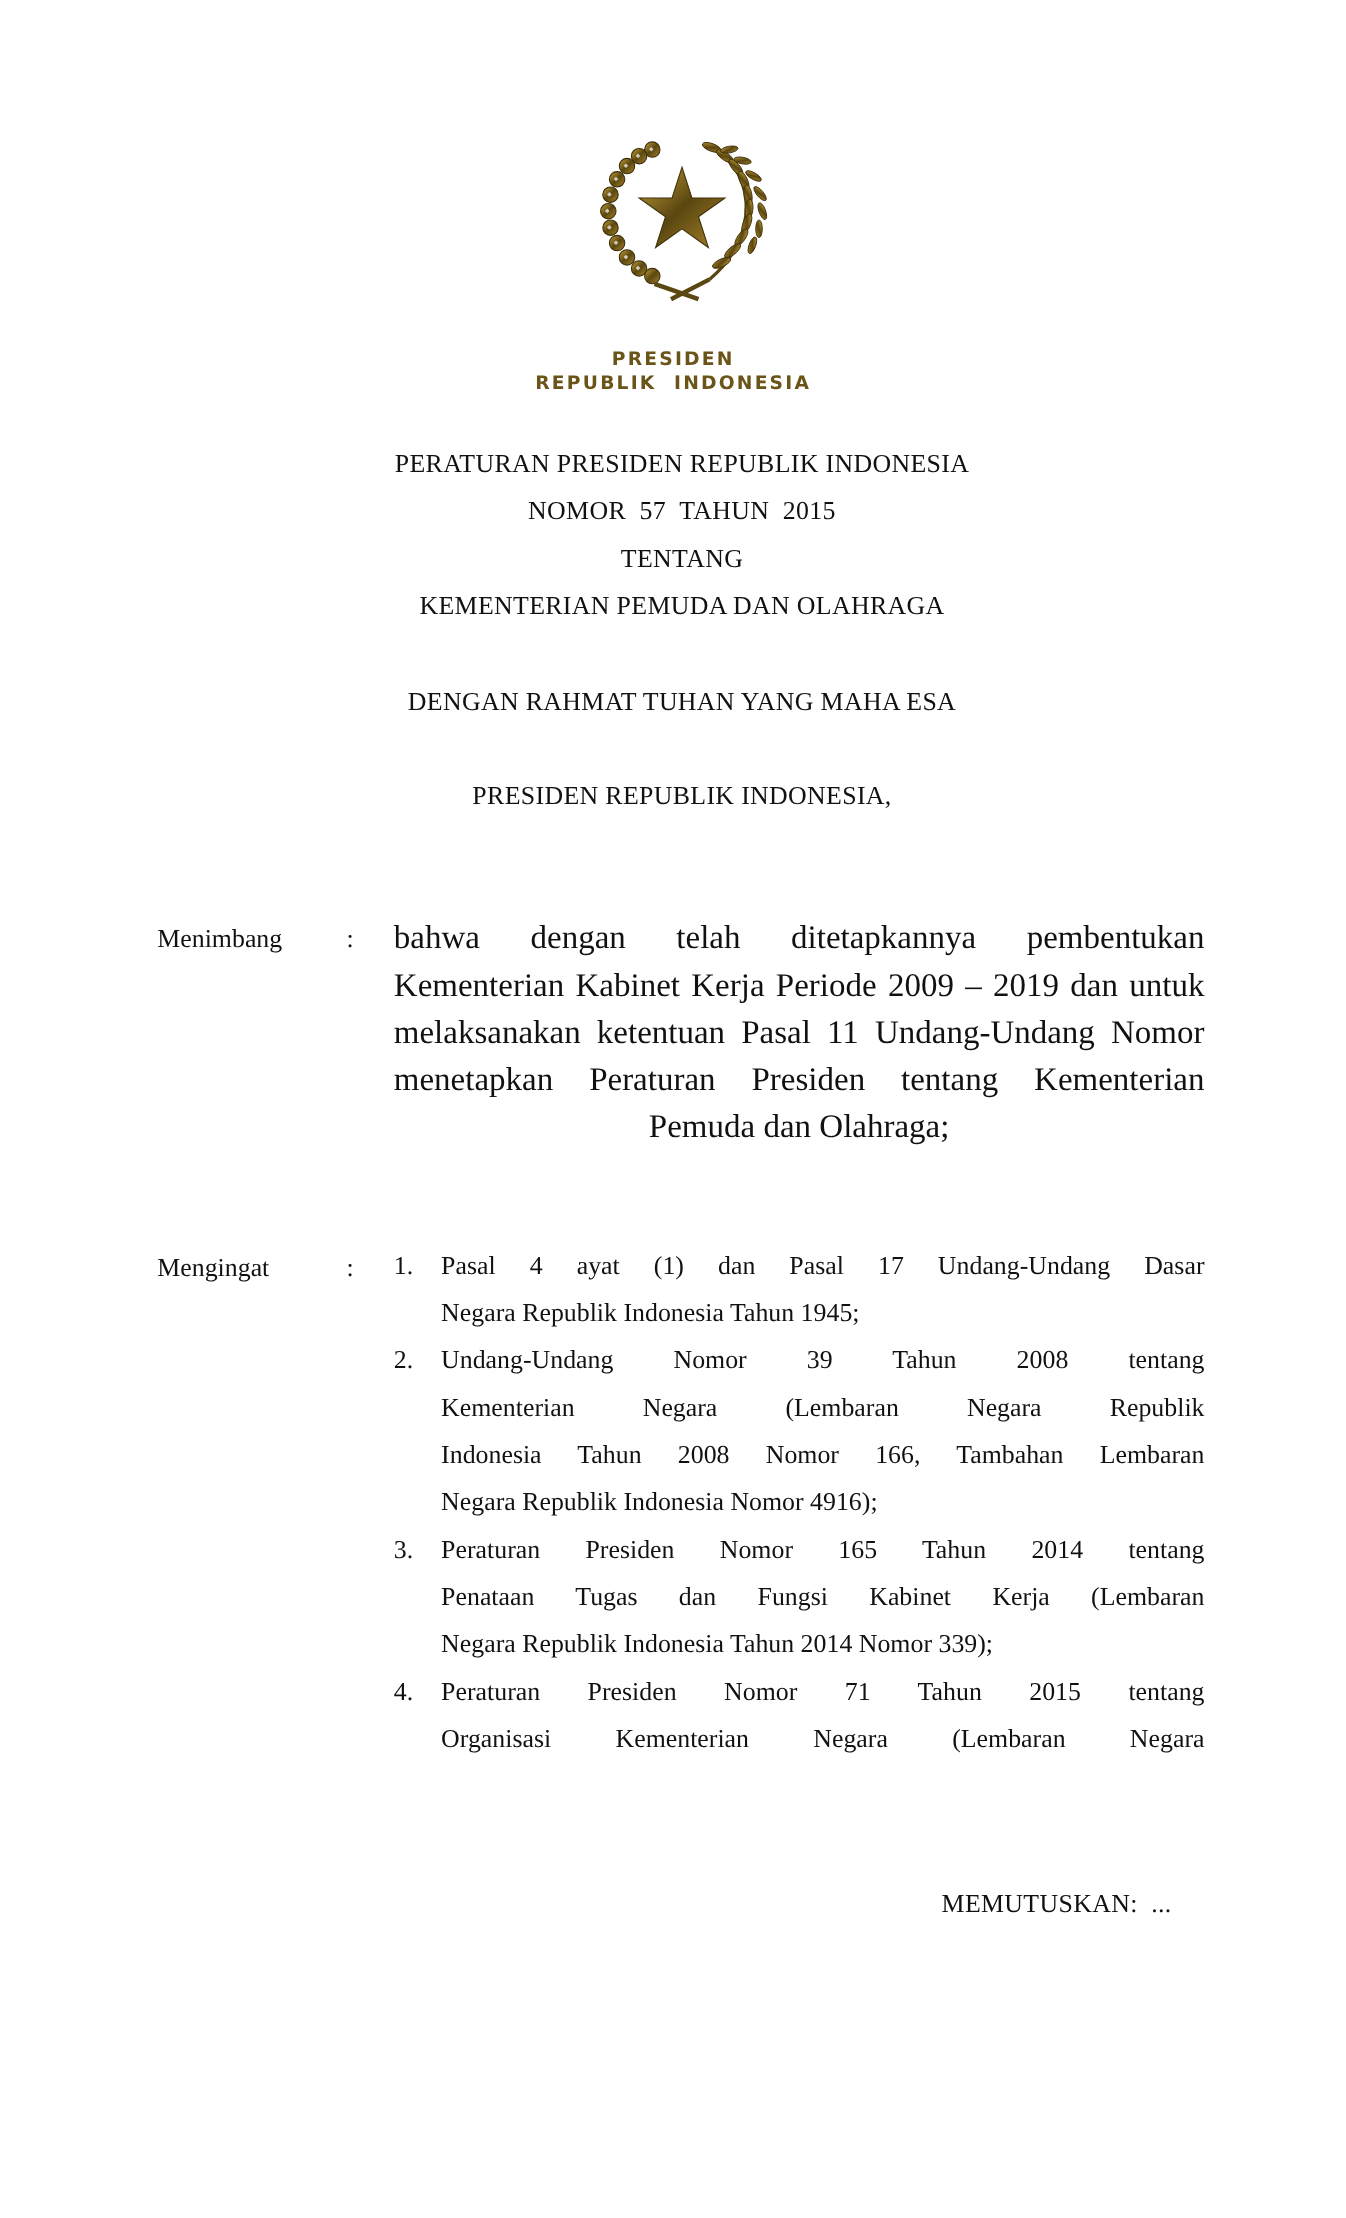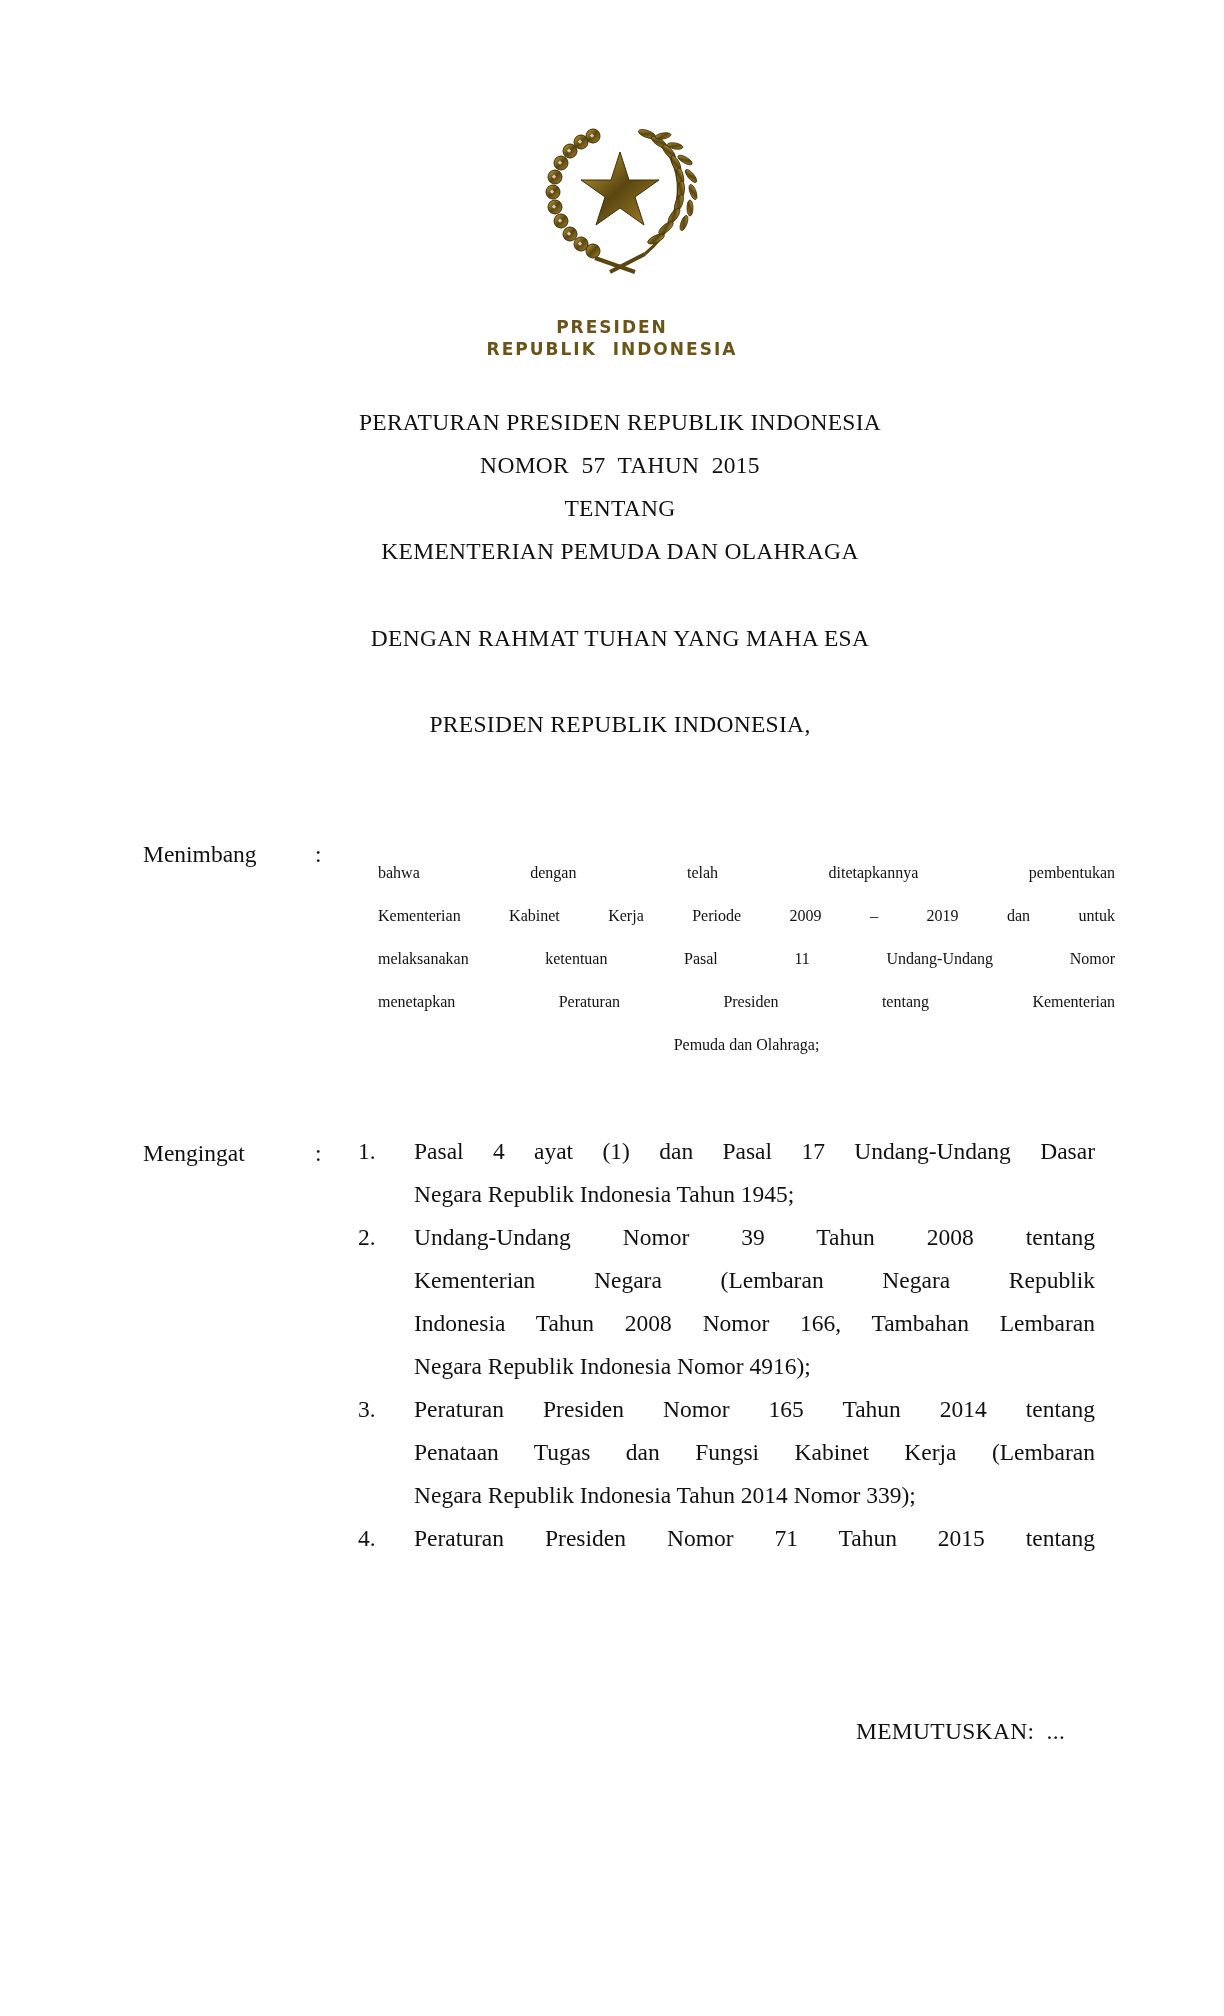--- a/index.html
+++ b/index.html
@@ -3,25 +3,25 @@
 <meta charset="utf-8">
 <style>
   html,body{margin:0;padding:0;background:#ffffff;}
   body{width:1224px;height:2016px;position:relative;overflow:hidden;font-family:"Liberation Serif","DejaVu Serif",serif;color:#111;}
   .abs{position:absolute;}
   .emblem{left:535px;top:122px;width:170px;height:160px;}
   .head1{left:0;width:1224px;text-align:center;font-family:"DejaVu Sans","Liberation Sans",sans-serif;font-weight:bold;color:#6b5418;letter-spacing:2px;}
   .center-line{left:0;width:1240px;text-align:center;font-size:23.5px;letter-spacing:0.3px;}
   .label{left:143px;font-size:23.5px;}
   .colon{left:315px;font-size:23.5px;}
-  .para{left:378px;width:737px;font-size:16px;line-height:43px;text-align:justify;margin-top:20px;}
+  .para{left:358px;width:737px;font-size:30px;line-height:43px;text-align:justify;}
   .item{left:358px;width:737px;font-size:23.5px;line-height:43px;}
   .item .num{position:absolute;left:0;top:0;}
   .item .txt{position:absolute;left:43px;width:694px;text-align:justify;text-align-last:justify;}
-  .item .txt .ln{display:block;text-align:justify;text-align-last:justify;margin-left:13px;}
+  .item .txt .ln{display:block;text-align:justify;text-align-last:justify;}
   .item .txt .ln.end{text-align-last:left;}
   .just{display:block;text-align:justify;text-align-last:justify;}
   .left{display:block;text-align:center;}
   .memutuskan{left:856px;top:1718px;font-size:23.5px;letter-spacing:0.3px;}
 </style>
 </head>
 <body>
 
 <div class="abs emblem">
   <svg width="170" height="160" viewBox="0 0 170 160">
@@ -135,16 +135,17 @@
     <span class="ln">Peraturan Presiden Nomor 165 Tahun 2014 tentang</span>
     <span class="ln">Penataan Tugas dan Fungsi Kabinet Kerja (Lembaran</span>
     <span class="ln end">Negara Republik Indonesia Tahun 2014 Nomor 339);</span>
   </div>
 </div>
 
 <div class="abs item" style="top:1517px;">
   <span class="num">4.</span>
   <div class="txt">
     <span class="ln">Peraturan Presiden Nomor 71 Tahun 2015 tentang</span>
+    <span class="ln">Organisasi Kementerian Negara (Lembaran Negara</span>
   </div>
 </div>
 
 <div class="abs memutuskan" style="white-space:pre;">MEMUTUSKAN:  ...</div>
 
 </body></html>

